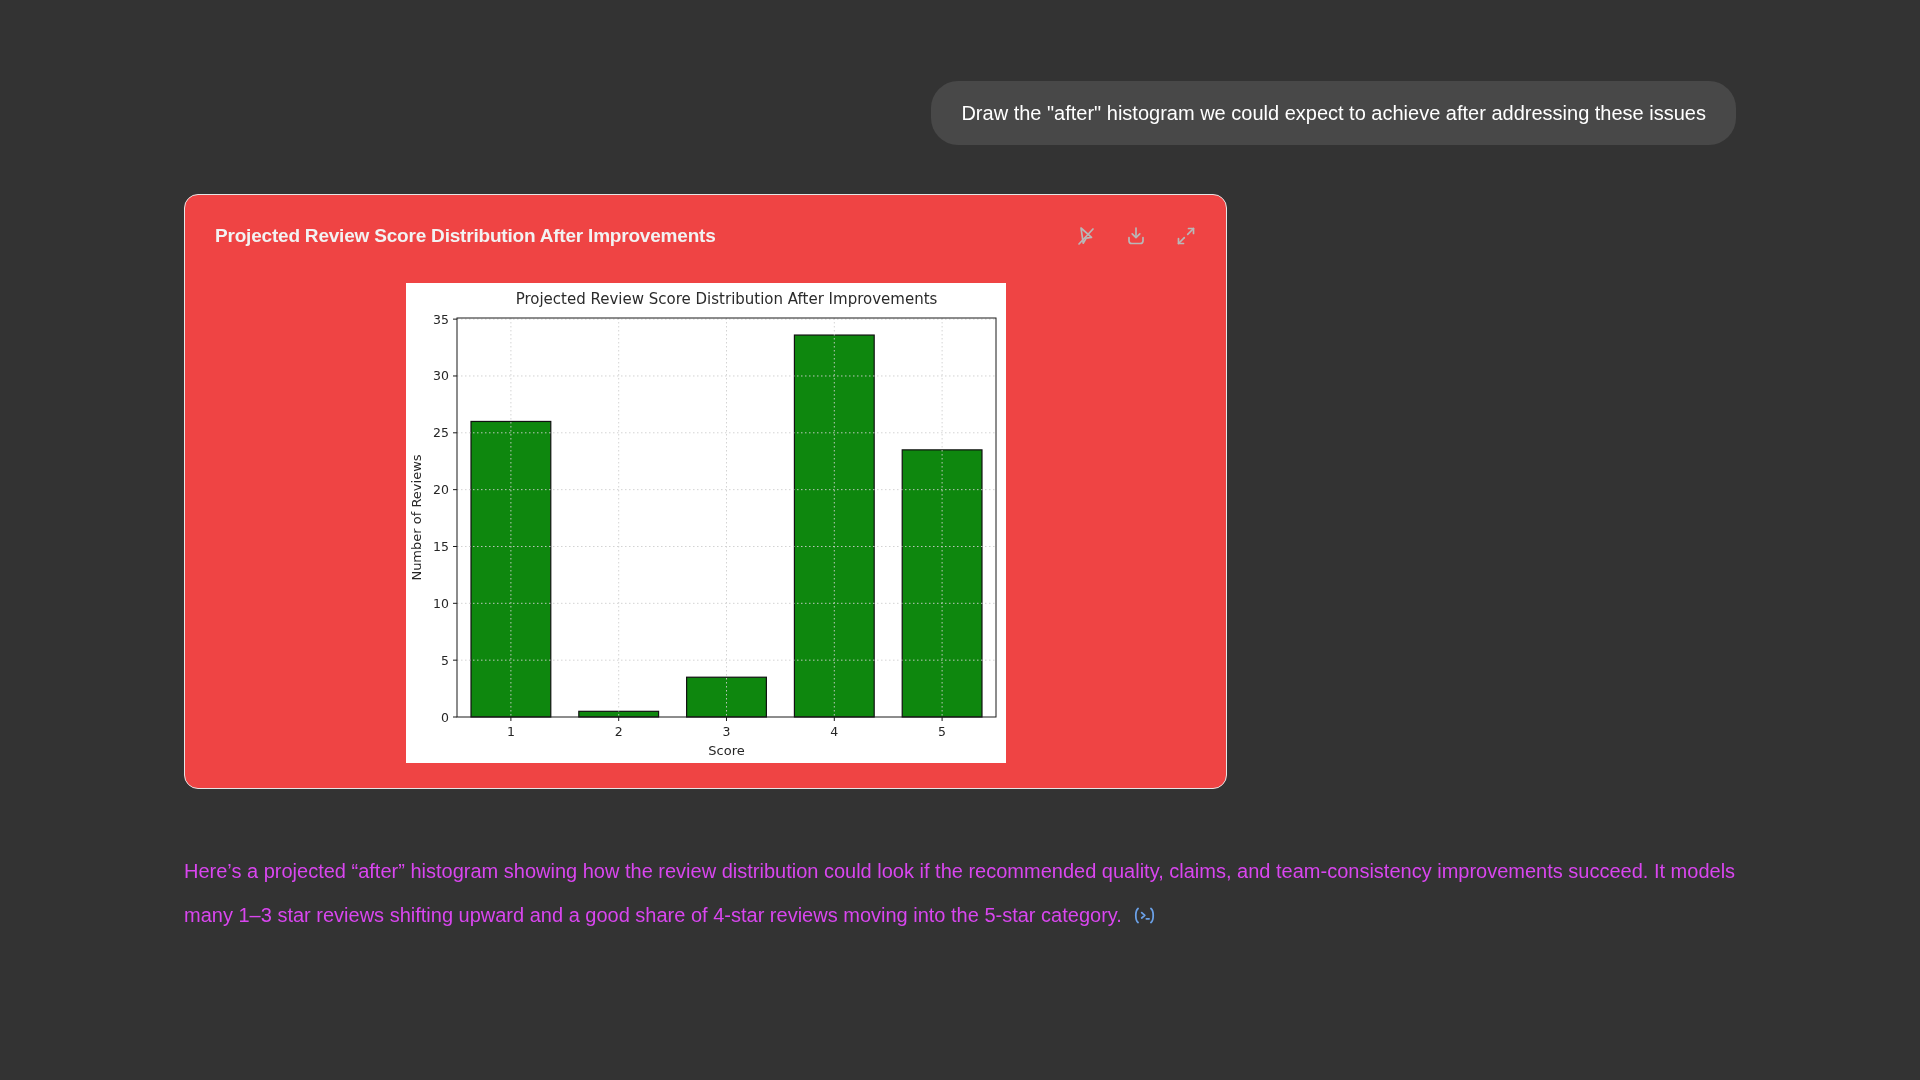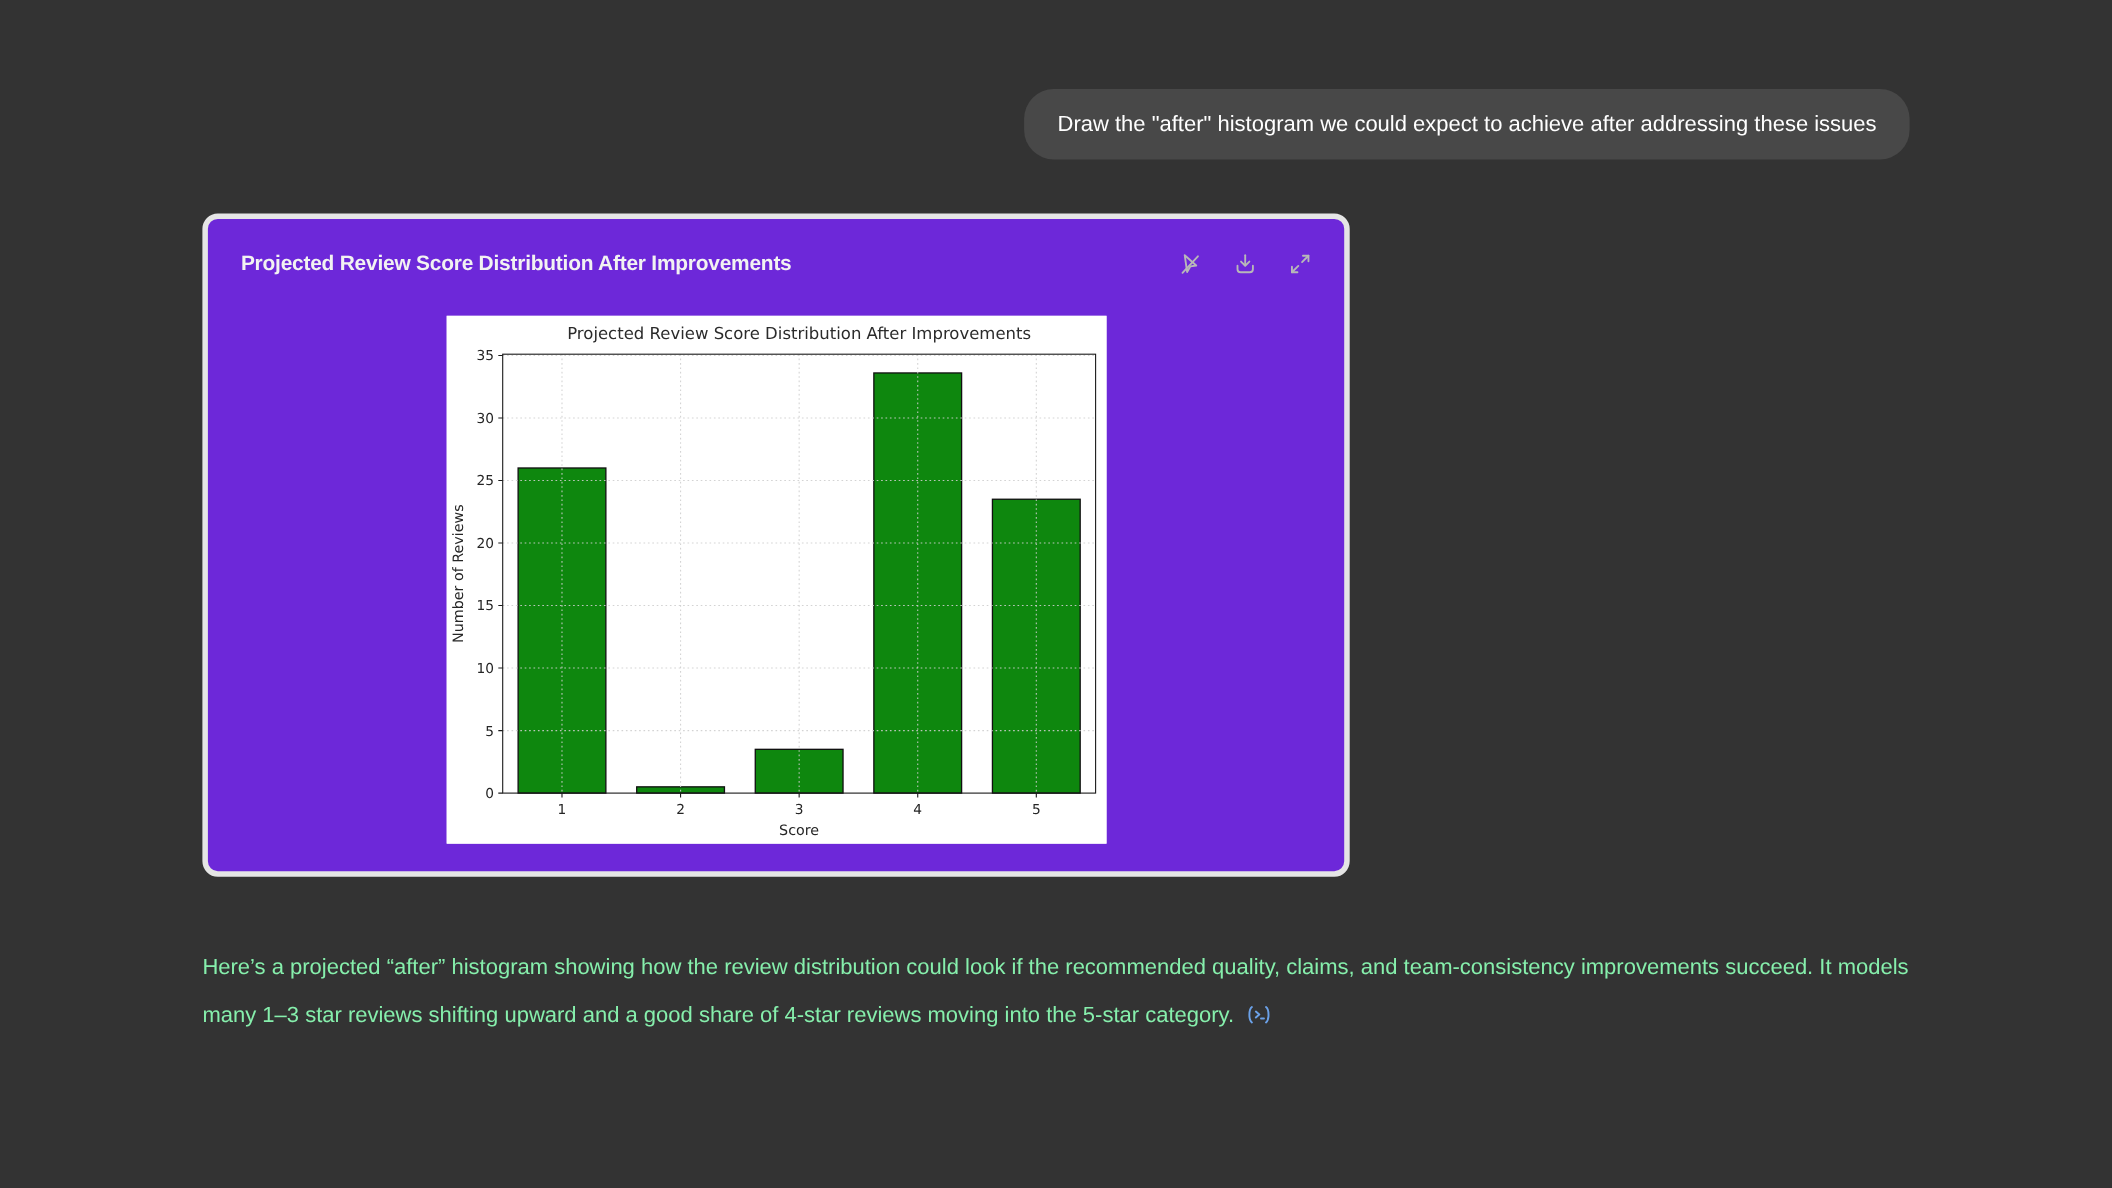--- a/index.html
+++ b/index.html
@@ -22,22 +22,22 @@
     font-size: 20px;
     line-height: 42px;
     padding: 11px 30px;
     border-radius: 27px;
     max-width: 1000px;
   }
   
   .artifact-card {
     margin-top: 49px;
     width: 1043px;
-    background: #6d28d9;
-    border: 5px solid #e5e5e5;
+    background: #ef4444;
+    border: 1px solid #e5e5e5;
     border-radius: 14px;
   }
   .card-header {
     display: flex;
     align-items: center;
     justify-content: space-between;
     padding: 26px 28px 0 30px;
     height: 56px;
   }
   .card-title {
@@ -56,21 +56,21 @@
   .card-body {
     display: flex;
     justify-content: center;
     padding: 32px 0 25px 0;
   }
   .figure-wrap { width: 600px; height: 480px; background: #ffffff; }
   .figure-wrap svg text { font-family: "DejaVu Sans", sans-serif; }
   
   .assistant-text {
     margin-top: 60px;
-    color: #86efac;
+    color: #d946ef;
     font-size: 20px;
     line-height: 44px;
     max-width: 1552px;
   }
   .code-chip {
     display: inline-block;
     vertical-align: -3px;
     margin-left: 9px;
     cursor: pointer;
   }

